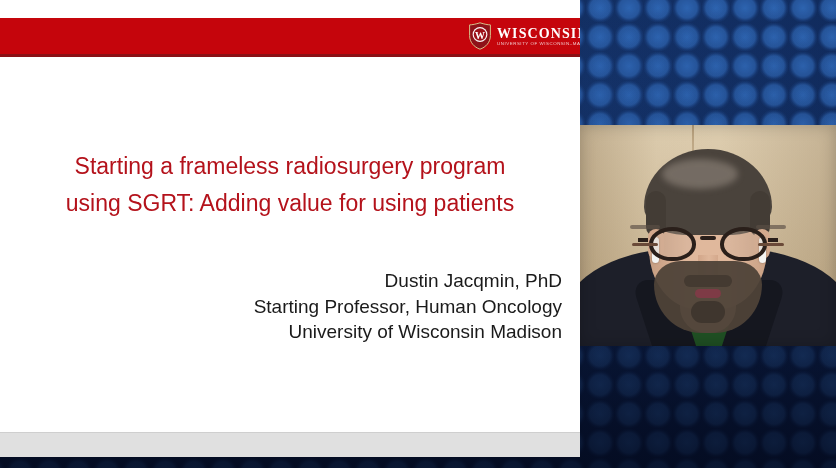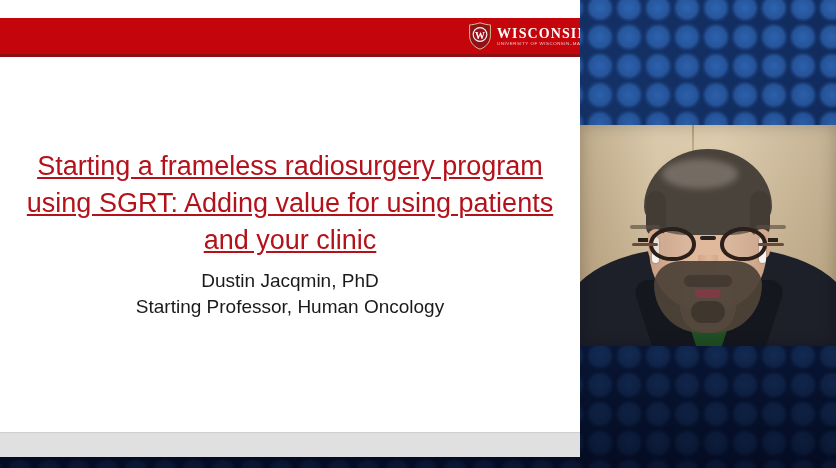--- a/index.html
+++ b/index.html
@@ -81,36 +81,35 @@
     white-space: nowrap;
   }
 
   
   #slide-title {
     position: absolute;
     left: 18px; top: 148px;
     width: 544px;
     text-align: center;
     color: #b4121b;
-    font-size: 27px;
+    font-size: 23px;
     line-height: 37px;
     font-family: "Liberation Sans", sans-serif;
-    text-decoration: underline;
   }
   #slide-subtitle {
     position: absolute;
     left: 18px; top: 268px;
     width: 544px;
     text-align: center;
     color: #1a1a1a;
     font-size: 19px;
     line-height: 25.5px;
     font-family: "Liberation Sans", sans-serif;
   }
-  #slide-subtitle div { white-space: nowrap; }
+  #slide-subtitle div { white-space: nowrap; text-align: right; }
 
   
   #slide-footer-strip {
     position: absolute;
     left: 0; top: 432px;
     width: 580px; height: 24px;
     background: #e0e0e0;
     border-top: 1px solid #cfcfcf;
   }
 
@@ -322,26 +321,26 @@
       </svg>
       <div id="uw-wordmark">
         <div id="uw-wordmark-main">WISCONSIN</div>
         <div id="uw-wordmark-sub">UNIVERSITY OF WISCONSIN–MADISON</div>
       </div>
     </div>
 
     <div id="slide-title">
       <div>Starting a frameless radiosurgery program</div>
       <div>using SGRT: Adding value for using patients</div>
-      <div>and your clinic</div>
     </div>
 
     <div id="slide-subtitle">
       <div>Dustin Jacqmin, PhD</div>
       <div>Starting Professor, Human Oncology</div>
+      <div>University of Wisconsin Madison</div>
     </div>
   </div>
 
   <div id="slide-footer-strip"></div>
 
   <div id="webcam-tile">
     <div id="webcam-blur-wrap">
       <div class="wc-wall"></div>
       <div class="wc-wall-shade"></div>
       <div class="wc-wall-seam"></div>

